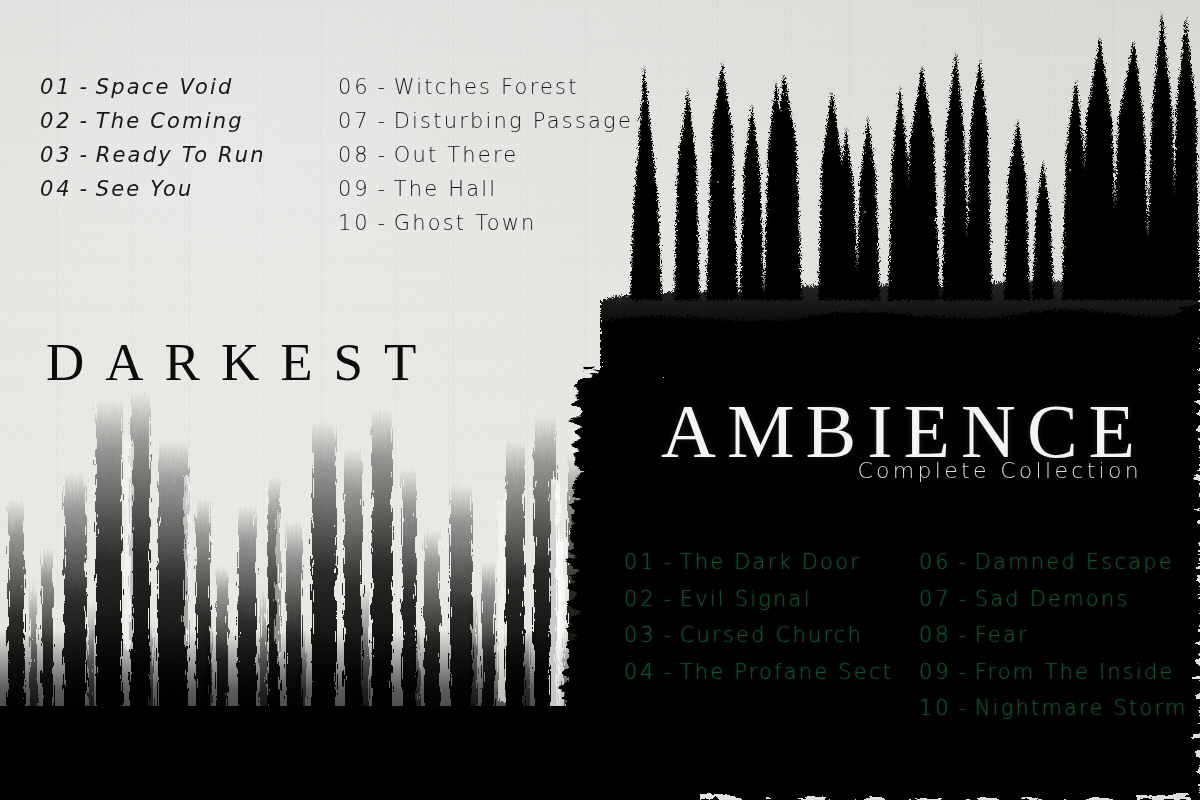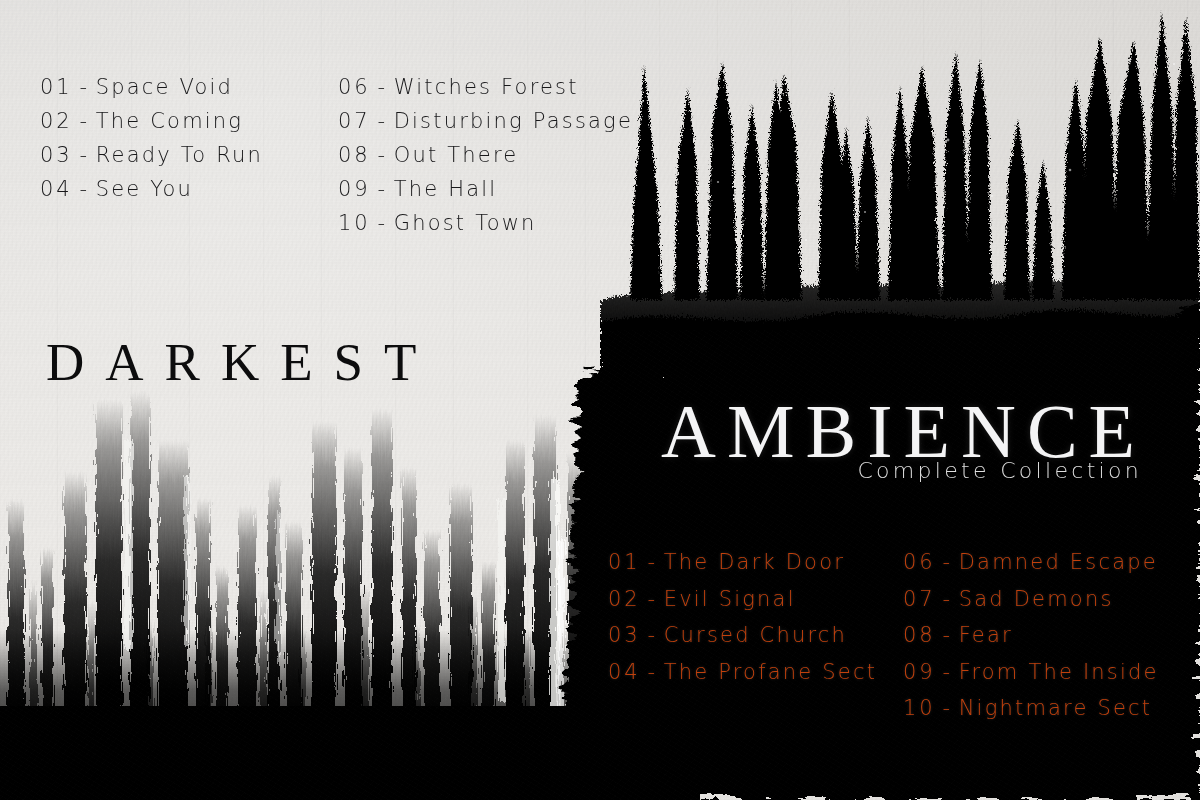--- a/index.html
+++ b/index.html
@@ -78,32 +78,33 @@
   .track{
     font-family:"DejaVu Sans",sans-serif;
     font-weight:300;
     white-space:nowrap;
   }
   .track .num{letter-spacing:3px;}
   .track .dash{letter-spacing:2px;}
   .track .ttl{letter-spacing:2.2px;}
 
   
-  #tl-top-a{left:40px;top:70px;}
+  #tl-top-a{left:40px;top:70px;font-style:italic;}
   #tl-top-b{left:338px;top:70px;}
   #tl-top-a .track,#tl-top-b .track{
     color:#18181a;font-size:21px;line-height:34px;
   }
 
   
   #tl-bot-a{left:608px;top:544px;}
   #tl-bot-b{left:903px;top:544px;}
   #tl-bot-a .track,#tl-bot-b .track{
-    color:#c2410c;font-size:21px;line-height:36.5px;
+    color:#14532d;font-size:21px;line-height:36.5px;
     text-shadow:0 0 3px rgba(255,255,255,.18);
+    margin-left:16px;
   }
 
   
   #title-darkest{
     position:absolute;left:46px;top:318px;
     font-family:"Liberation Serif","DejaVu Serif",serif;
     font-weight:400;
     font-size:53px;line-height:88px;
     letter-spacing:21px;
     color:#0c0c0d;
@@ -409,18 +410,18 @@
         <span class="ttl">Fear</span>
       </div>
       <div class="track">
         <span class="num">09</span>
         <span class="dash">-</span>
         <span class="ttl">From The Inside</span>
       </div>
       <div class="track">
         <span class="num">10</span>
         <span class="dash">-</span>
-        <span class="ttl">Nightmare Sect</span>
+        <span class="ttl">Nightmare Storm</span>
       </div>
     </div>
 
   </div>
 </div>
 
 </body></html>

